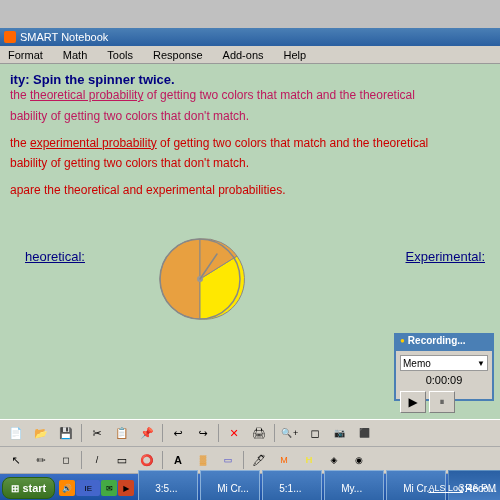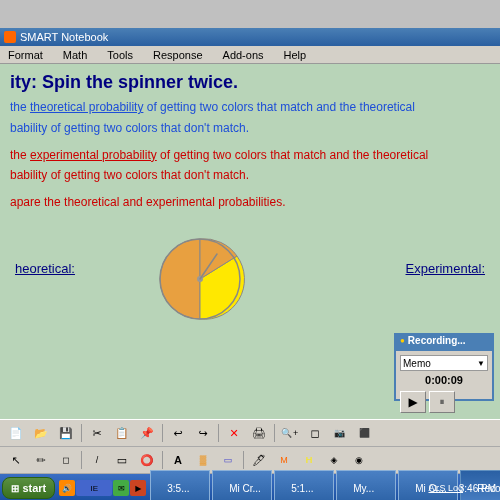--- a/index.html
+++ b/index.html
@@ -44,29 +44,29 @@
     .content-area {
       background: #b8d4b8;
       width: 500px;
       height: 355px;
       padding: 8px 10px;
       position: relative;
       overflow: hidden;
     }
 
     .instruction-text {
-      font-size: 18px;
+      font-size: 13px;
       color: #000080;
-      margin-bottom: 6px;
+      margin-bottom: 0;
       font-weight: bold;
     }
 
     .question-text {
       font-size: 12px;
-      color: #1d4ed8;
+      color: #be185d;
       margin-bottom: 4px;
       line-height: 1.4;
     }
 
     .question-text.red {
       color: #cc0000;
     }
 
     .underline { text-decoration: underline; }
 
@@ -75,20 +75,21 @@
       justify-content: space-between;
       margin-top: 10px;
       padding: 0 10px;
       font-size: 13px;
     }
 
     .label-theoretical {
       color: #000080;
       text-decoration: underline;
       cursor: pointer;
+      margin-left: 10px;
     }
 
     .label-experimental {
       color: #000080;
       text-decoration: underline;
       cursor: pointer;
     }
 
     
     .spinner-container {
@@ -199,21 +200,21 @@
       display: flex; align-items: center; gap: 2px;
       background: white;
       border: 1px solid #999;
       height: 16px;
       font-size: 10px;
       padding: 0 2px;
     }
 
     .recording-timer {
       font-size: 11px;
-      font-weight: bold;
+      font-weight: normal;
       text-align: center;
     }
 
     .recording-controls {
       display: flex; gap: 3px; align-items: center;
       margin-top: 2px;
     }
 
     .rec-btn {
       width: 26px; height: 22px;
@@ -394,21 +395,21 @@
 </div>
 
 <div class="taskbar">
   <button class="start-btn">
     <span style="font-size:10px;">⊞</span>
     <span>start</span>
   </button>
 
   <div style="display:flex; gap:1px; align-items:center; margin: 0 2px;">
     <div style="width:16px; height:16px; background:#ff8800; border-radius:2px; font-size:8px; display:flex; align-items:center; justify-content:center;">🔊</div>
-    <div style="width:36px; height:16px; background:#4466cc; border-radius:2px; font-size:8px; display:flex; align-items:center; justify-content:center;">IE</div>
+    <div style="width:24px; height:16px; background:#4466cc; border-radius:2px; font-size:8px; display:flex; align-items:center; justify-content:center;">IE</div>
     <div style="width:16px; height:16px; background:#44aa44; border-radius:2px; font-size:8px; display:flex; align-items:center; justify-content:center;">✉</div>
     <div style="width:16px; height:16px; background:#cc4422; border-radius:2px; font-size:8px; display:flex; align-items:center; justify-content:center;">▶</div>
   </div>
 
   <div class="taskbar-item">3:5...</div>
   <div class="taskbar-item">Mi Cr...</div>
   <div class="taskbar-item">5:1...</div>
   <div class="taskbar-item">My...</div>
   <div class="taskbar-item">Mi Cr...</div>
   <div class="taskbar-item active">Reco...</div>

